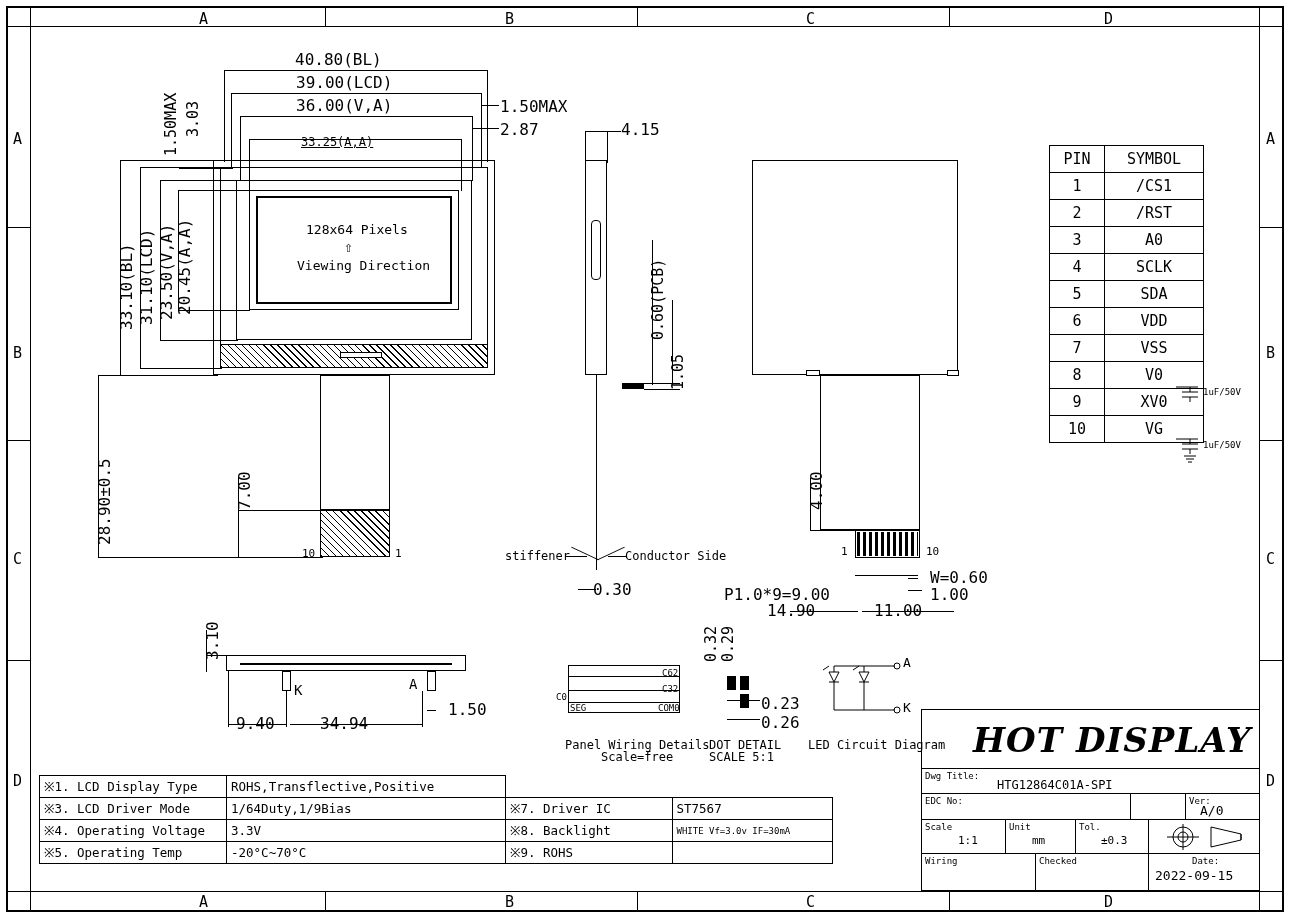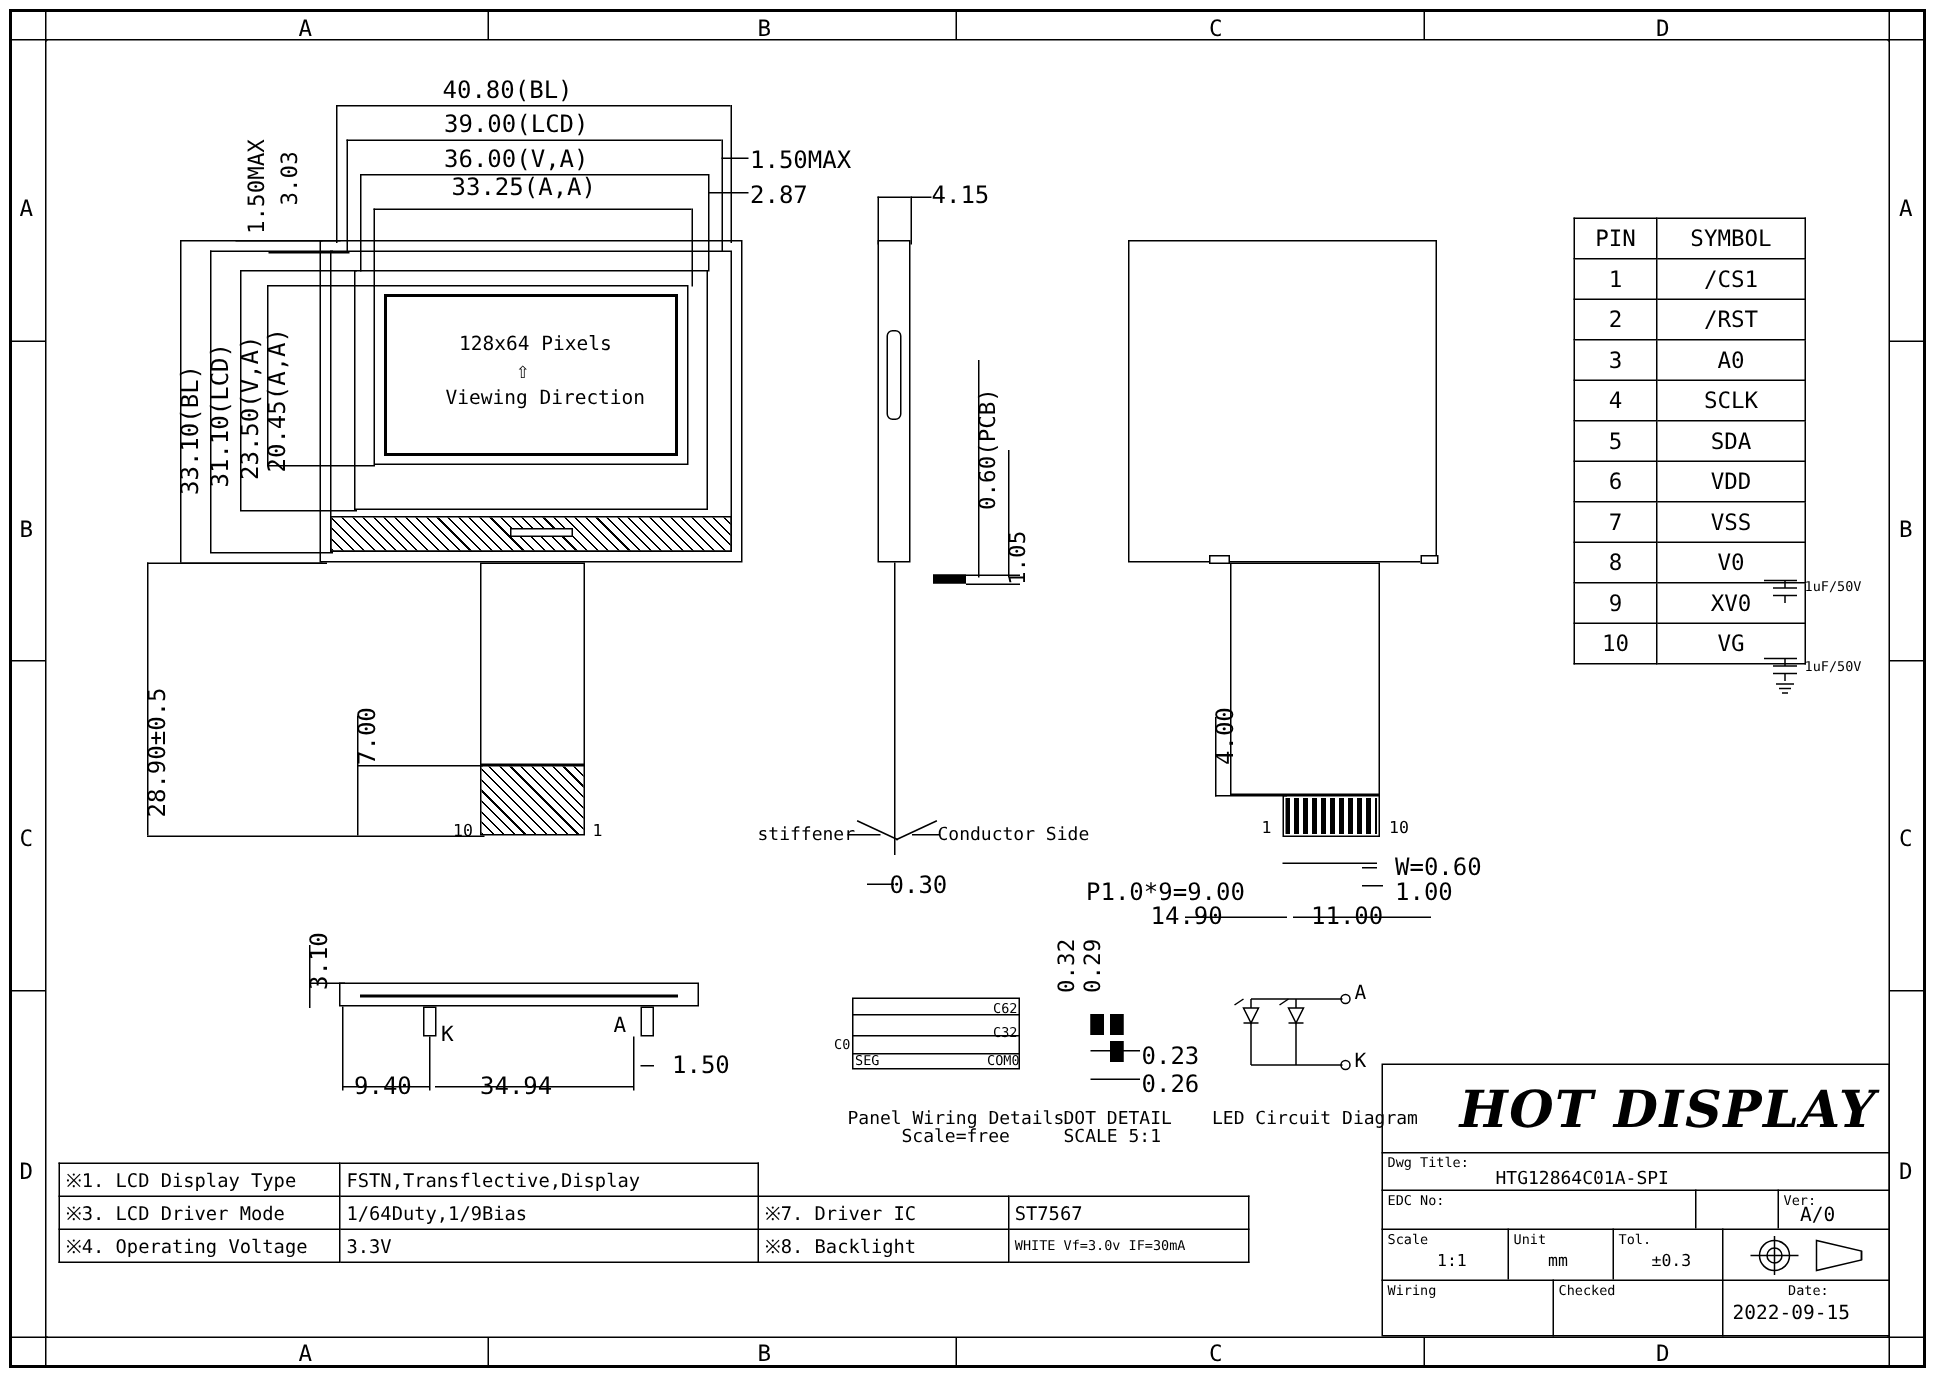--- a/index.html
+++ b/index.html
@@ -82,21 +82,21 @@
   <div class="txt" style="left:302px;top:547px;font-size:11px;">10</div>
   <div class="txt" style="left:395px;top:547px;font-size:11px;">1</div>
 
   <div class="ln" style="left:224px;top:70px;width:263px;height:1px;"></div>
   <div class="txt" style="left:295px;top:50px;font-size:16px;">40.80(BL)</div>
   <div class="ln" style="left:231px;top:93px;width:250px;height:1px;"></div>
   <div class="txt" style="left:296px;top:73px;font-size:16px;">39.00(LCD)</div>
   <div class="ln" style="left:240px;top:116px;width:232px;height:1px;"></div>
   <div class="txt" style="left:296px;top:96px;font-size:16px;">36.00(V,A)</div>
   <div class="ln" style="left:249px;top:139px;width:212px;height:1px;"></div>
-  <div class="txt" style="left:301px;top:115px;font-size:16px;">33.25(A,A)</div>
+  <div class="txt" style="left:301px;top:135px;font-size:12px;text-decoration:underline;">33.25(A,A)</div>
 
   <div class="ln" style="left:224px;top:70px;width:1px;height:92px;"></div>
   <div class="ln" style="left:231px;top:93px;width:1px;height:75px;"></div>
   <div class="ln" style="left:240px;top:116px;width:1px;height:65px;"></div>
   <div class="ln" style="left:249px;top:139px;width:1px;height:52px;"></div>
   <div class="ln" style="left:487px;top:70px;width:1px;height:92px;"></div>
   <div class="ln" style="left:481px;top:93px;width:1px;height:75px;"></div>
   <div class="ln" style="left:472px;top:116px;width:1px;height:65px;"></div>
   <div class="ln" style="left:461px;top:139px;width:1px;height:52px;"></div>
 
@@ -320,35 +320,41 @@
     <line x1="8" y1="26" x2="20" y2="26" stroke="#000"></line>
     <line x1="10" y1="29" x2="18" y2="29" stroke="#000"></line>
     <line x1="12" y1="32" x2="16" y2="32" stroke="#000"></line>
   </svg>
   <div class="txt tiny" style="left:1203px;top:440px;">1uF/50V</div>
 
   <table class="spec" style="position:absolute;left:39px;top:775px;">
     <tbody>
         <tr>
       <td style="width:178px;">※1. LCD Display Type</td>
-      <td style="width:270px;">FSTN,Transflective,Display</td>
+      <td style="width:270px;">ROHS,Transflective,Positive</td>
       <td style="width:158px;border:none;"></td>
       <td style="width:152px;border:none;"></td>
     </tr>
     <tr>
       <td>※3. LCD Driver Mode</td>
       <td>1/64Duty,1/9Bias</td>
       <td>※7. Driver IC</td>
       <td>ST7567</td>
     </tr>
     <tr>
       <td>※4. Operating Voltage</td>
       <td>3.3V</td>
       <td>※8. Backlight</td>
       <td style="font-size:9px;">WHITE Vf=3.0v IF=30mA</td>
+    </tr>
+    <tr>
+      <td>※5. Operating Temp</td>
+      <td>-20°C~70°C</td>
+      <td>※9. ROHS</td>
+      <td></td>
     </tr>
   </tbody>
     </table>
 
   <div class="box" style="left:921px;top:709px;width:339px;height:182px;"></div>
   <div class="ln" style="left:921px;top:768px;width:339px;height:1px;"></div>
   <div class="title-brand abs" style="left:973px;top:720px;">HOT DISPLAY</div>
 
   <div class="ln" style="left:921px;top:793px;width:339px;height:1px;"></div>
   <div class="txt tiny" style="left:925px;top:771px;">Dwg Title:</div>

